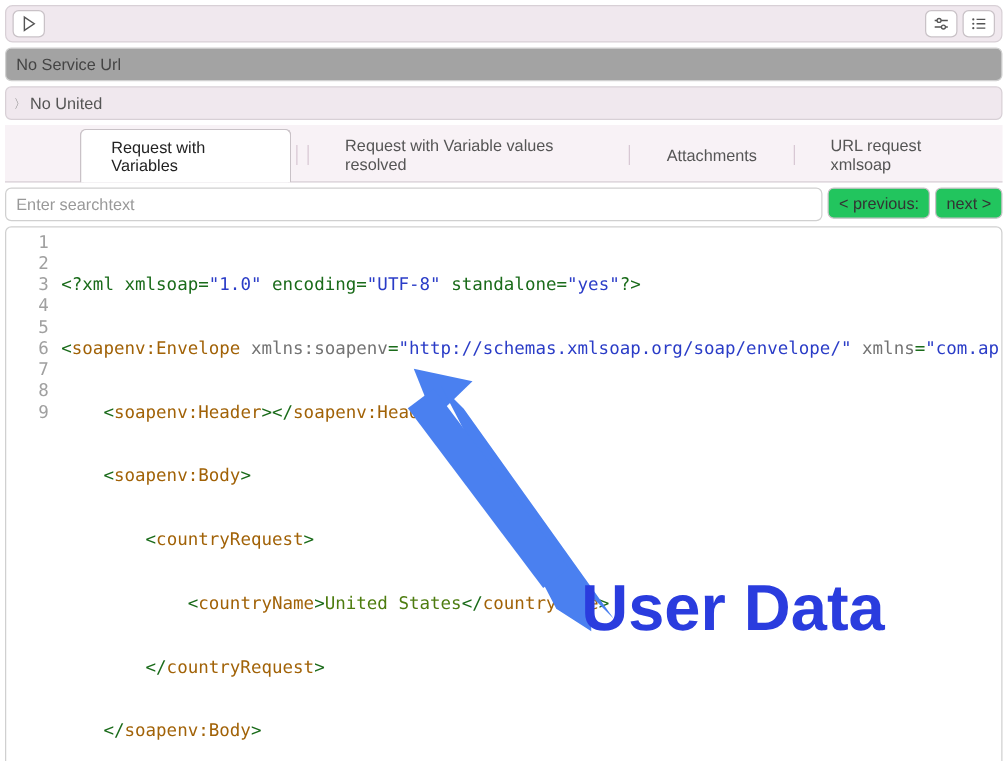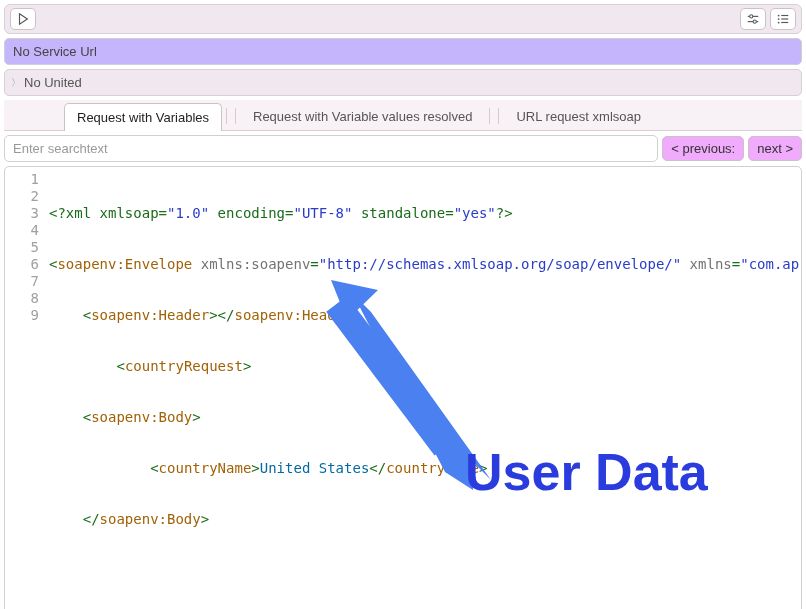--- a/index.html
+++ b/index.html
@@ -34,21 +34,21 @@
       border: 1px solid #c9c2c7;
       border-radius: 5px;
       background: #fff;
       cursor: pointer;
     }
     .icon-btn svg { width: 14px; height: 14px; }
     .service-bar {
       margin: 0 4px 4px 4px;
       border: 1px solid #d0d0d0;
       border-radius: 5px;
-      background: #c4b5fd;
+      background: #a3a3a3;
       padding: 5px 8px;
       color: #444;
     }
     .errors-bar {
       margin: 0 4px 4px 4px;
       border: 1px solid #d8d0d6;
       border-radius: 5px;
       background: #f0e8ee;
       padding: 5px 6px;
       display: flex;
@@ -60,21 +60,21 @@
     .tabs-row {
       display: flex;
       align-items: center;
       margin: 0 4px;
       padding: 2px 0 0 60px;
       border-bottom: 1px solid #d8d0d6;
       background: #f8f2f6;
       gap: 0;
     }
     .tab {
-      padding: 6px 12px;
+      padding: 6px 24px;
       border: 1px solid transparent;
       border-bottom: none;
       border-radius: 5px 5px 0 0;
       color: #555;
       cursor: pointer;
       font-size: 13px;
       position: relative;
     }
     .tab.active {
       background: #fff;
@@ -83,38 +83,38 @@
       top: 1px;
     }
     .tab-sep {
       width: 1px;
       height: 16px;
       background: #d8c8d4;
       margin: 0 4px;
     }
     .search-row {
       display: flex;
-      align-items: center;
+      align-items: flex-start;
       margin: 4px;
       gap: 4px;
     }
     .search-input {
       flex: 1;
       border: 1px solid #d0d0d0;
       border-radius: 5px;
       padding: 5px 8px;
       font-size: 13px;
       color: #333;
       background: #fff;
     }
     .search-input::placeholder { color: #999; }
     .nav-btn {
       border: 1px solid #c9c2c7;
       border-radius: 5px;
-      background: #f0abfc;
+      background: #22c55e;
       padding: 4px 8px;
       font-size: 13px;
       cursor: pointer;
       color: #333;
     }
     .editor {
       margin: 0 4px 4px 4px;
       border: 1px solid #d0d0d0;
       border-radius: 5px;
       background: #fff;
@@ -137,21 +137,21 @@
       user-select: none;
       flex-shrink: 0;
     }
     .gutter div { height: 17px; }
     .lines { white-space: pre; overflow: hidden; }
     .lines .ln { height: 17px; }
     .pi { color: #1a6b1a; }
     .tg { color: #a16207; }
     .attr { color: #737373; }
     .av { color: #2a3cc7; }
-    .txt { color: #0369a1; margin-top: 35px; }
+    .txt { color: #4d7c0f; margin-top: 35px; }
     .pnc { color: #1a6b1a; }
     .annotation {
       position: absolute;
       left: 318px;
       top: 105px;
       pointer-events: none;
     }
     .arrow-svg { width: 180px; height: 220px; }
     .anno-text {
       position: absolute;
@@ -206,20 +206,21 @@
   <span class="chev">〉</span>
   <span>No United</span>
 </div>
 
 <div class="tabs-row">
   <div class="tab active"><span>Request with Variables</span></div>
   <div class="tab-sep"></div>
   <div class="tab-sep"></div>
   <div class="tab"><span>Request with Variable values resolved</span></div>
   <div class="tab-sep"></div>
+  <div class="tab"><span>Attachments</span></div>
   <div class="tab-sep"></div>
   <div class="tab"><span>URL request xmlsoap</span></div>
 </div>
 
 <div class="search-row">
   <input class="search-input" placeholder="Enter searchtext" style="">
   <button class="nav-btn"><span>&lt; previous:</span></button>
   <button class="nav-btn"><span>next &gt;</span></button>
 </div>
 
@@ -233,23 +234,24 @@
       <div>5</div>
       <div>6</div>
       <div>7</div>
       <div>8</div>
       <div>9</div>
     </div>
     <div class="lines">
       <div class="ln"><span class="pnc">&lt;?</span><span class="pi">xml xmlsoap</span><span class="pnc">=</span><span class="av">"1.0"</span><span class="pi"> encoding</span><span class="pnc">=</span><span class="av">"UTF-8"</span><span class="pi"> standalone</span><span class="pnc">=</span><span class="av">"yes"</span><span class="pnc">?&gt;</span></div>
       <div class="ln"><span class="pnc">&lt;</span><span class="tg">soapenv:Envelope </span><span class="attr">xmlns:soapenv</span><span class="pnc">=</span><span class="av">"http://schemas.xmlsoap.org/soap/envelope/"</span><span class="attr"> xmlns</span><span class="pnc">=</span><span class="av">"com.ap</span></div>
       <div class="ln"><span>    </span><span class="pnc">&lt;</span><span class="tg">soapenv:Header</span><span class="pnc">&gt;&lt;/</span><span class="tg">soapenv:Header</span><span class="pnc">&gt;</span></div>
+      <div class="ln"><span>    </span><span class="pnc">&lt;</span><span class="tg">soapenv:Body</span><span class="pnc">&gt;</span></div>
       <div class="ln"><span>        </span><span class="pnc">&lt;</span><span class="tg">countryRequest</span><span class="pnc">&gt;</span></div>
-      <div class="ln"><span>    </span><span class="pnc">&lt;</span><span class="tg">soapenv:Body</span><span class="pnc">&gt;</span></div>
       <div class="ln"><span>            </span><span class="pnc">&lt;</span><span class="tg">countryName</span><span class="pnc">&gt;</span><span class="txt">United States</span><span class="pnc">&lt;/</span><span class="tg">countryName</span><span class="pnc">&gt;</span></div>
+      <div class="ln"><span>        </span><span class="pnc">&lt;/</span><span class="tg">countryRequest</span><span class="pnc">&gt;</span></div>
       <div class="ln"><span>    </span><span class="pnc">&lt;/</span><span class="tg">soapenv:Body</span><span class="pnc">&gt;</span></div>
       
     </div>
   </div>
 
   <div class="annotation">
     <svg class="arrow-svg" viewBox="0 0 180 220">
       <defs></defs>
       <polygon points="8,8 55,18 24,48" fill="#4a80f0"></polygon>
       <polygon points="30,22 48,40 168,208 150,190 150,218 122,200" fill="#4a80f0"></polygon>

